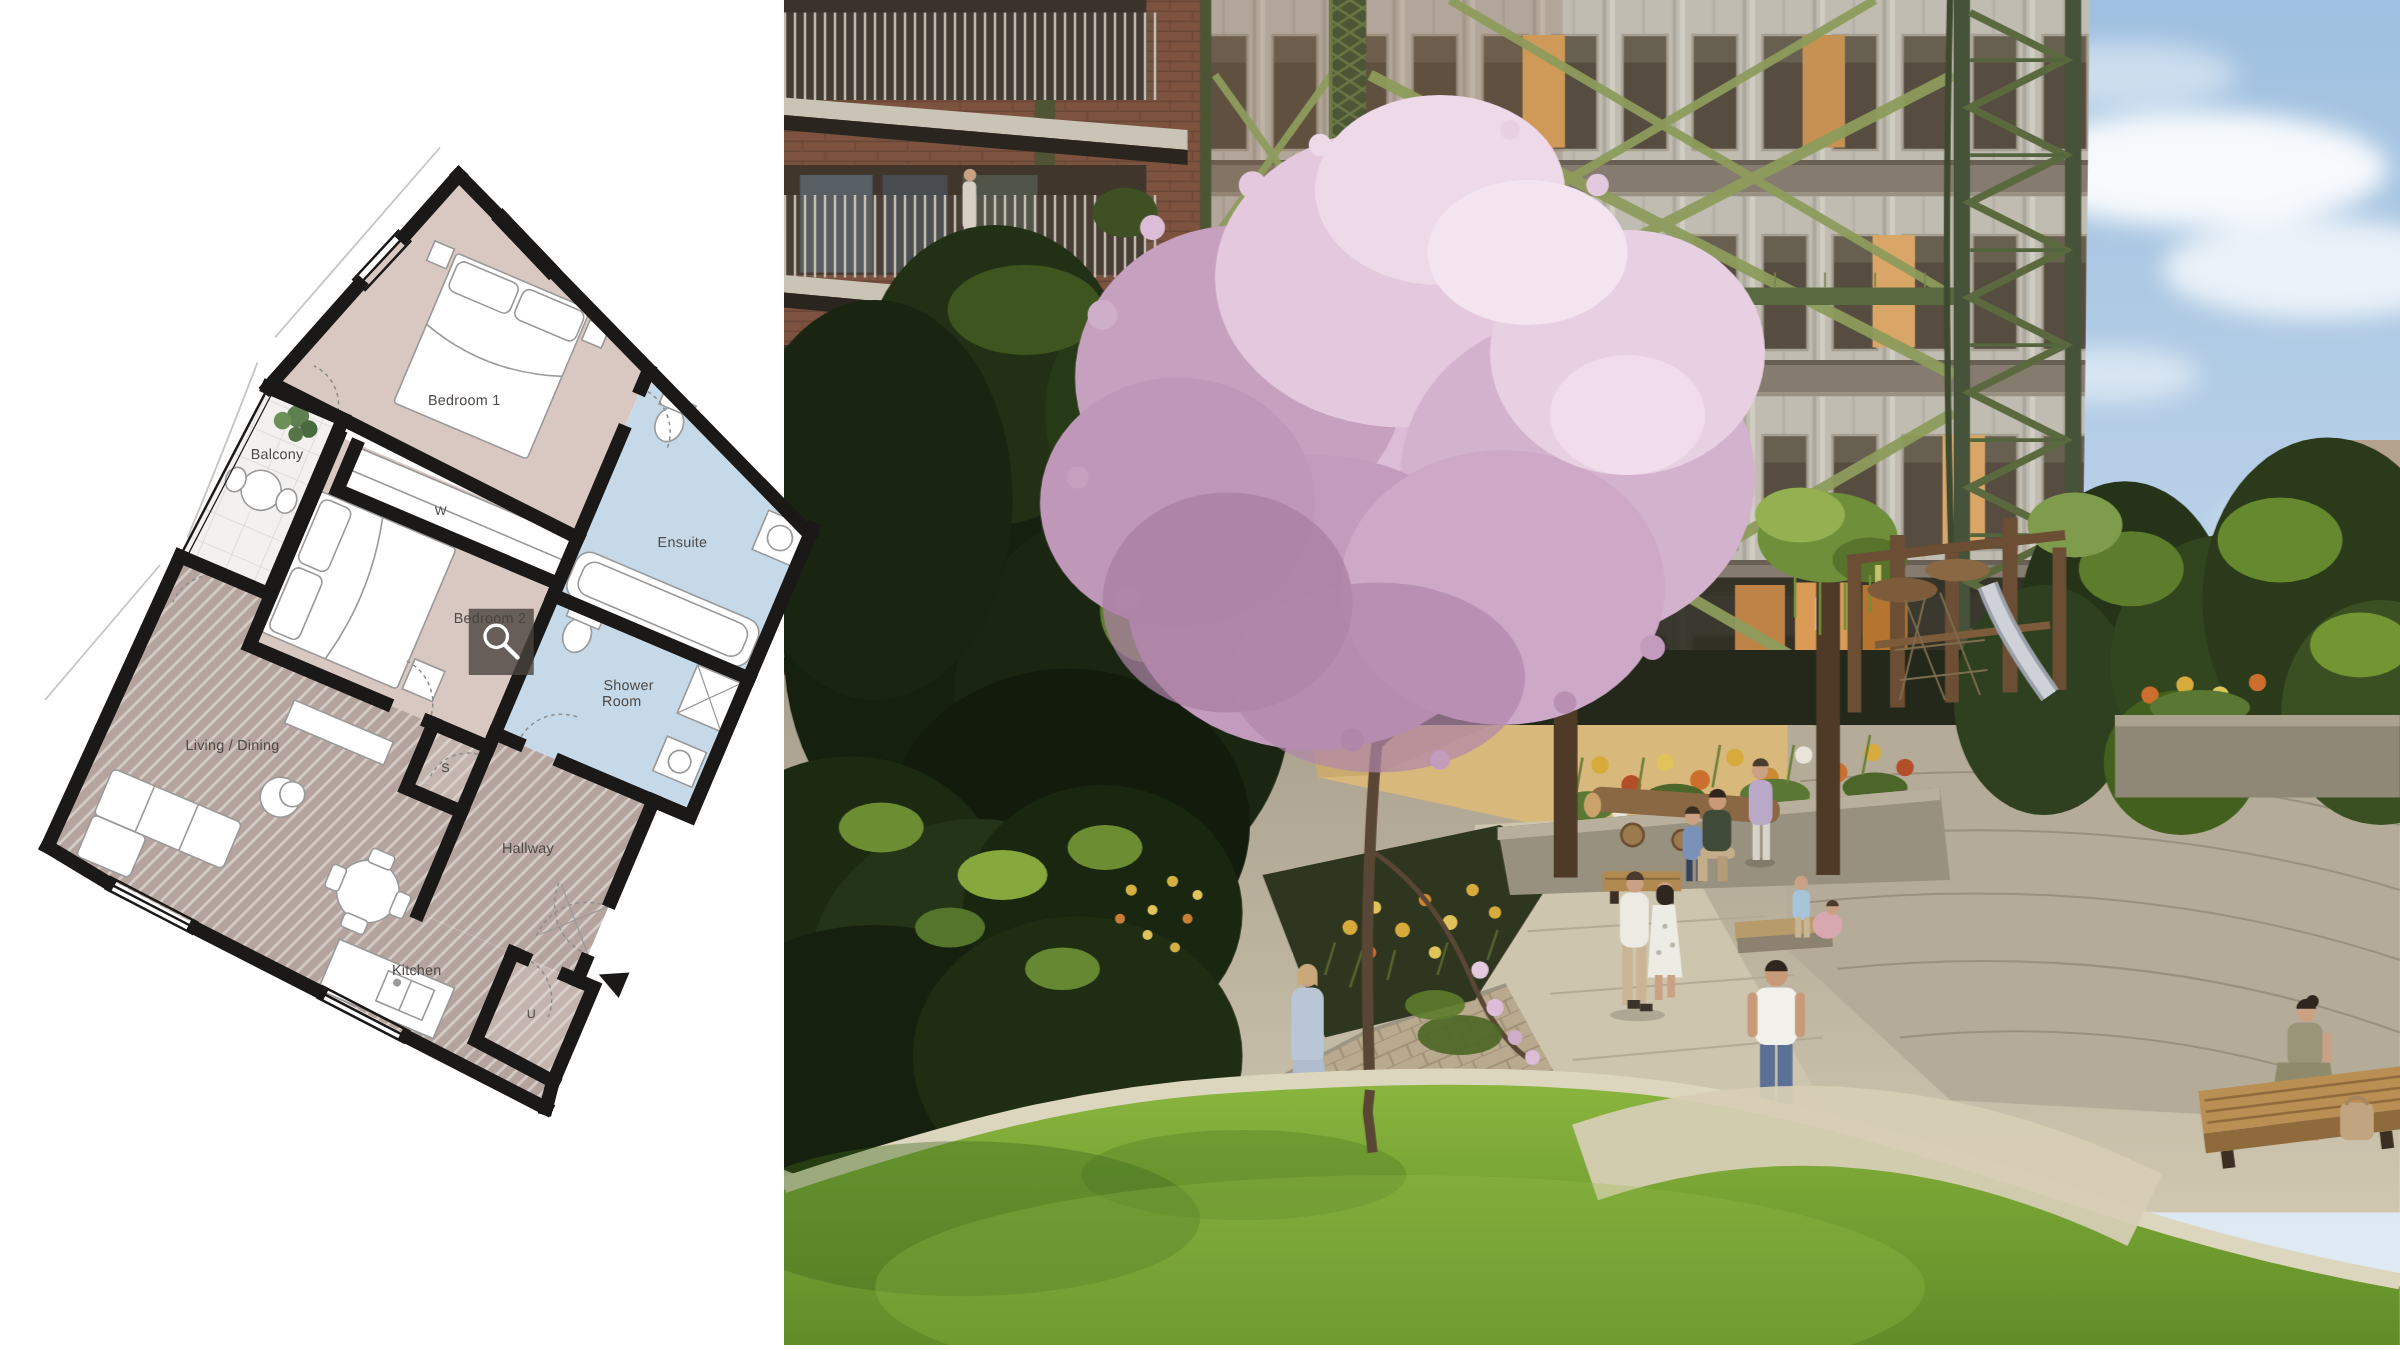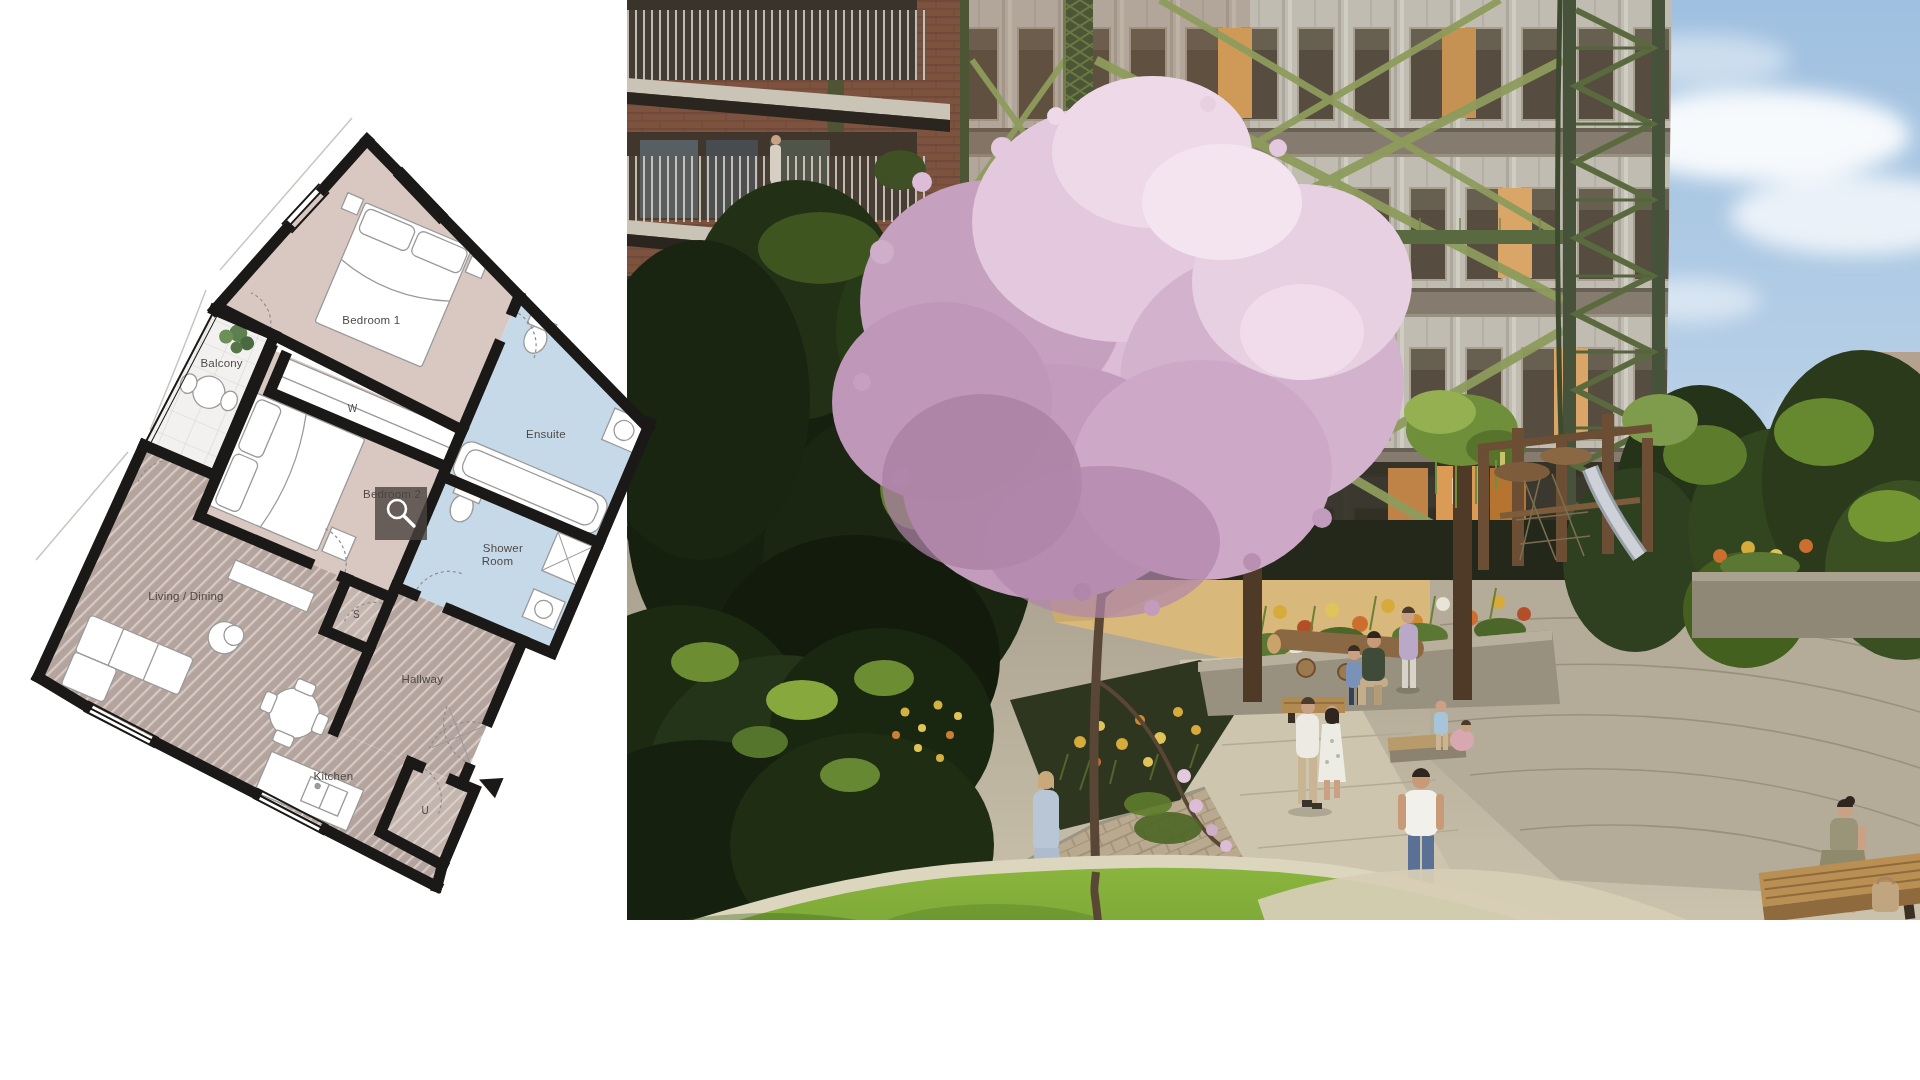--- a/index.html
+++ b/index.html
@@ -1,16 +1,16 @@
 <!DOCTYPE html>
 <html><head>
 <meta charset="utf-8">
 <style>
   html,body{margin:0;padding:0;background:#ffffff;}
-  #stage{position:relative;width:1920px;height:920px;overflow:hidden;background:#ffffff;
+  #stage{position:relative;width:1920px;height:1076px;overflow:hidden;background:#ffffff;
          font-family:"Liberation Sans",sans-serif;}
   svg text{font-family:"Liberation Sans",sans-serif;}
   .roomlabel{fill:#4f4a47;font-size:11.5px;letter-spacing:.2px;}
   .roomlabel.small{font-size:10px;}
 </style>
 </head>
 <body>
 
 <div id="stage">
 <svg width="1920" height="1080" viewBox="0 0 1920 1080">

